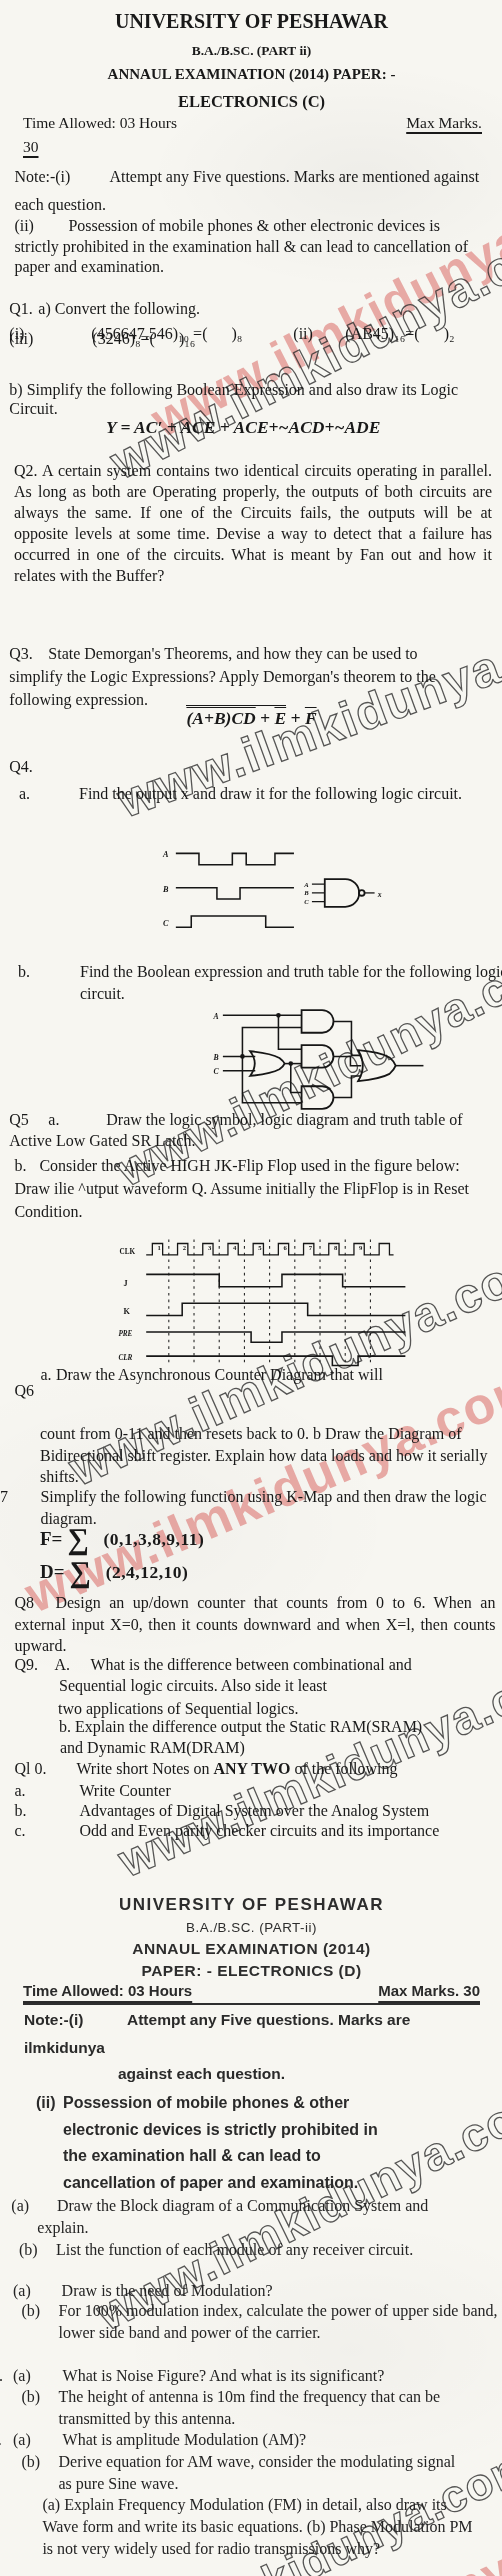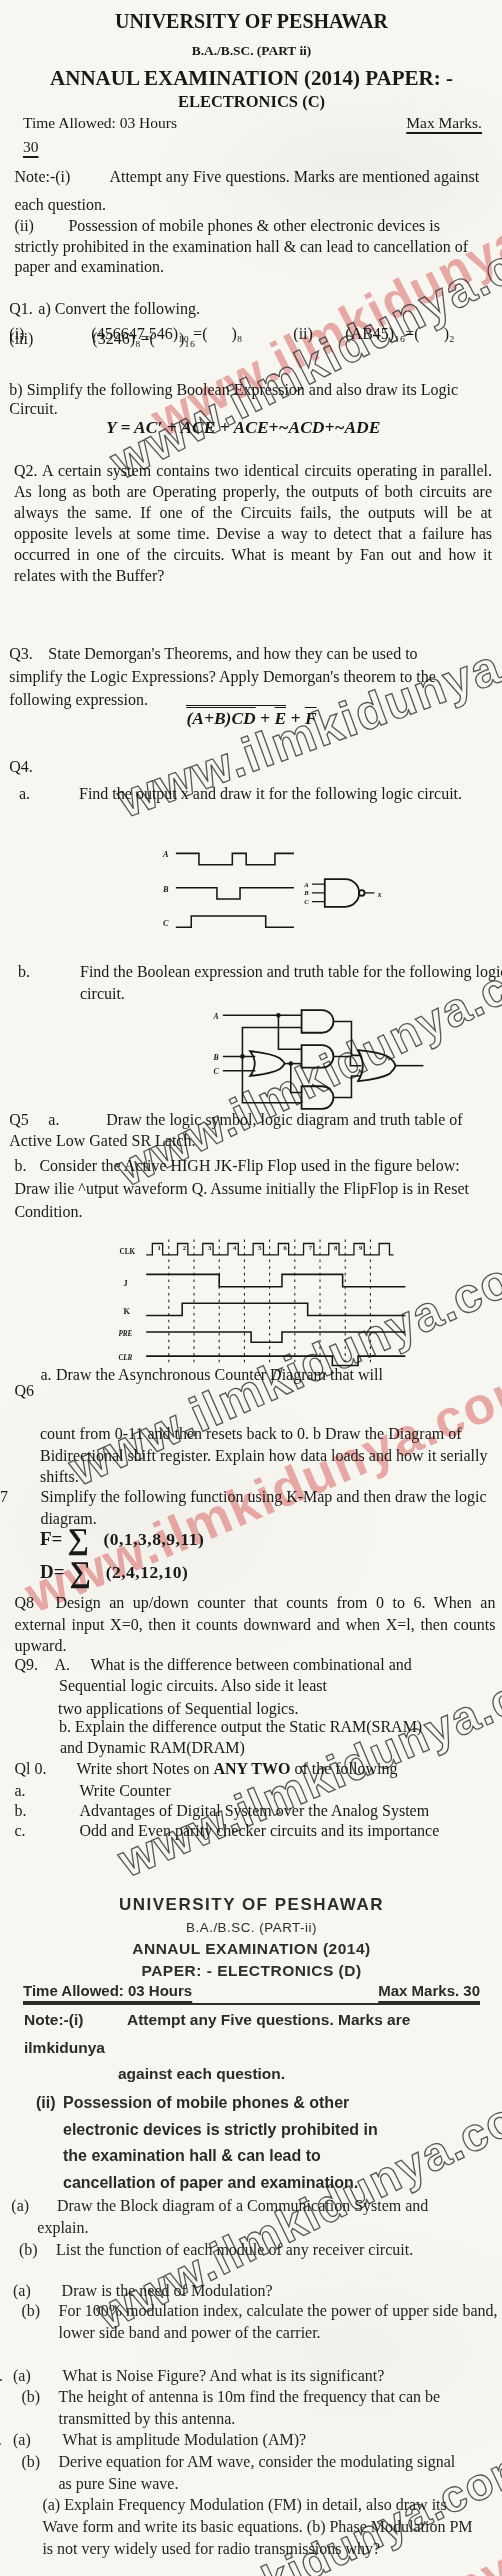--- a/index.html
+++ b/index.html
@@ -55,21 +55,21 @@
   <div class="wm wm-outline" style="left:72px;top:1443px;font-size:49px;transform:rotate(-24deg);">www.ilmkidunya.com</div>
   <div class="wm wm-outline" style="left:121px;top:1835px;font-size:47px;transform:rotate(-23deg);">www.ilmkidunya.com</div>
   <div class="wm wm-outline" style="left:100px;top:2289px;font-size:47px;transform:rotate(-26deg);">www.ilmkidunya.com</div>
   <div class="wm wm-red" style="left:170px;top:2696px;font-size:49px;transform:rotate(-25deg);">www.ilmkidunya.com</div>
   <div class="wm wm-outline" style="left:92px;top:2639px;font-size:45px;transform:rotate(-25deg);">www.ilmkidunya.com</div>
 
   <div>
 
     <div class="abs serif b center" style="top:10.3px;font-size:20px;">UNIVERSITY OF PESHAWAR</div>
     <div class="abs serif b center" style="top:43px;font-size:13.4px;">B.A./B.SC. (PART ii)</div>
-    <div class="abs serif b center" style="top:66px;font-size:21px;">ANNAUL EXAMINATION (2014) PAPER: -</div>
+    <div class="abs serif b center" style="top:66px;font-size:15px;">ANNAUL EXAMINATION (2014) PAPER: -</div>
     <div class="abs serif b center" style="top:92px;font-size:16.5px;">ELECTRONICS (C)</div>
 
     <div class="abs serif" style="top:114px;left:23px;width:459px;display:flex;justify-content:space-between;font-size:15.5px;">
       <span>Time Allowed: 03 Hours</span>
       <span class="ul">Max Marks.</span>
     </div>
     <div class="abs serif ul" style="top:138px;left:23px;font-size:15.5px;">30</div>
 
     <div class="abs serif p1body" style="top:163px;left:14.4px;width:474px;line-height:28px;">
       <span class="lbl" style="width:95px;">Note:-(i)</span><span>Attempt any Five questions. Marks are mentioned against each question.</span>

